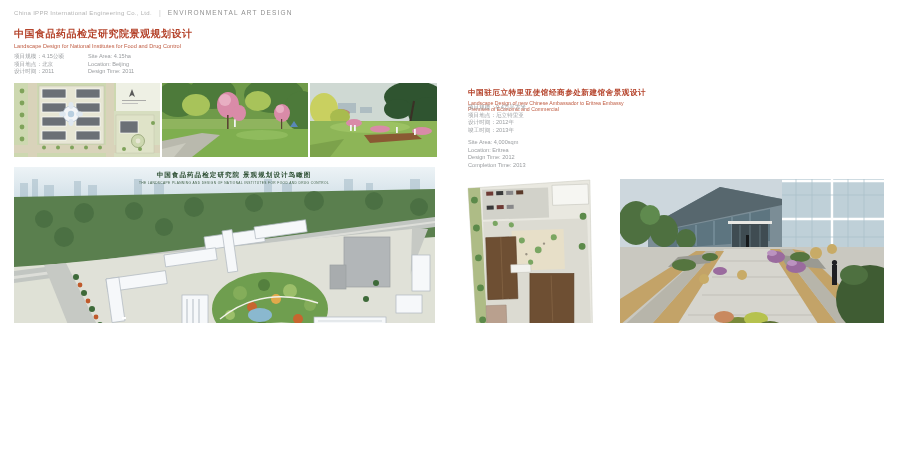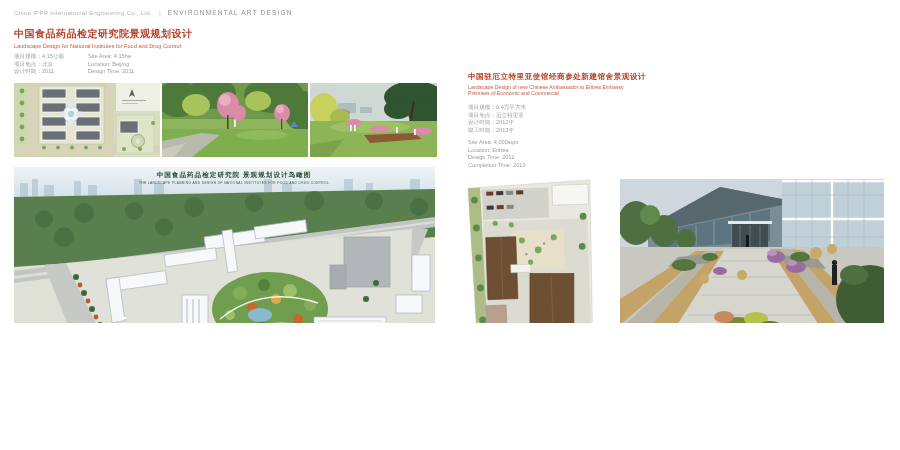--- a/index.html
+++ b/index.html
@@ -10,21 +10,21 @@
   
   .header{position:absolute;left:14px;top:9px;display:flex;align-items:center;gap:7px;}
   .hdr-company{font-size:6px;color:#b3b3b3;letter-spacing:.3px;}
   .hdr-div{font-size:7px;color:#c9c9c9;}
   .hdr-section{font-size:6.5px;color:#8f8f8f;letter-spacing:1.2px;}
 
   
   .title-zh{font-weight:bold;color:#b5442c;letter-spacing:.5px;}
   .l-title .title-zh{font-size:10px;}
   .l-title .title-en{font-size:5.6px;color:#bf5b41;margin-top:2px;}
-  .r-title .title-zh{font-size:7.6px;}
+  .r-title .title-zh{font-size:7.6px;margin-top:16px;}
   .r-title .title-en{font-size:5.2px;color:#bf5b41;line-height:6.4px;margin-top:2px;}
 
   .info-col{position:absolute;font-size:5.6px;color:#9a9da0;line-height:7.6px;white-space:nowrap;}
 
   
   .img{position:absolute;overflow:hidden;background:#eee;}
   .img svg{display:block;width:100%;height:100%;}
 
   .aerial-caption{position:absolute;left:104px;top:171px;width:260px;text-align:center;pointer-events:none;}
   .cap-zh{font-size:6.6px;font-weight:bold;color:#2d4f33;letter-spacing:1px;}

